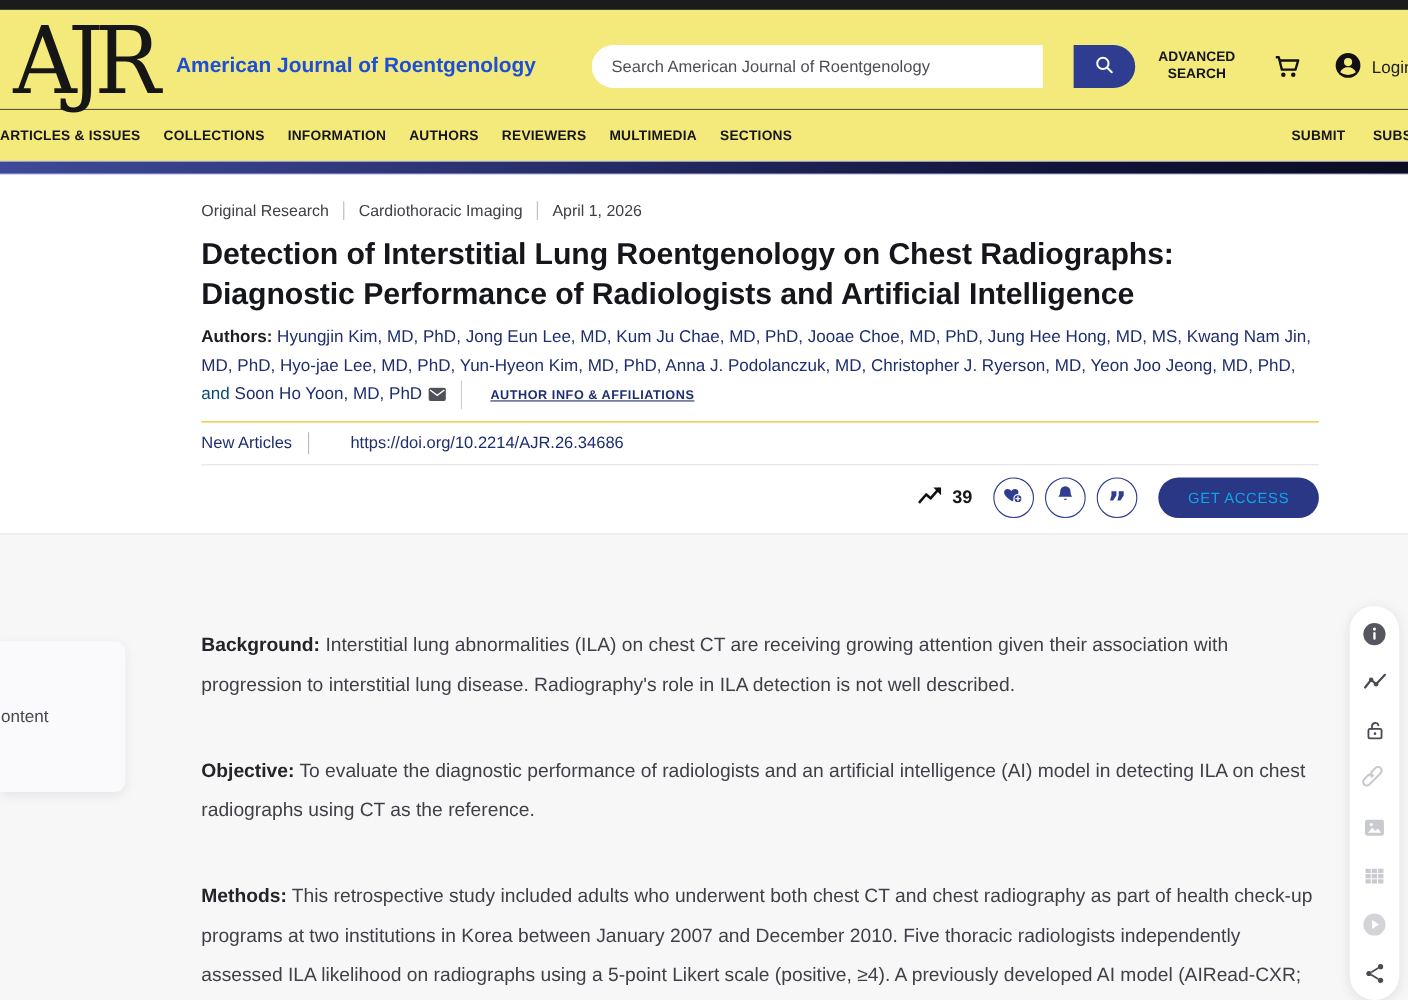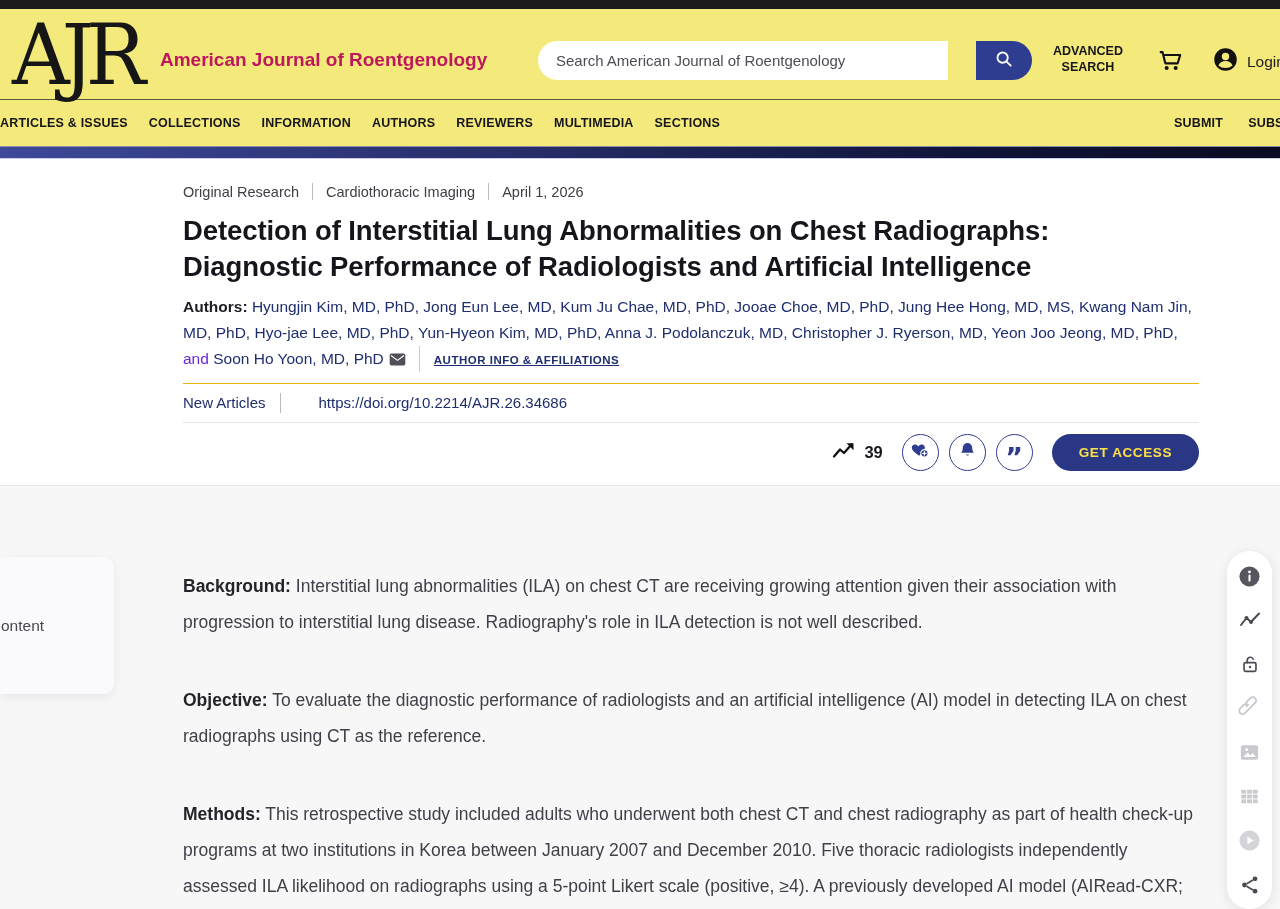--- a/index.html
+++ b/index.html
@@ -8,21 +8,21 @@
   .page { position:relative; width:1280px; height:909px; overflow:hidden; background:#fff; }
 
   
   .topbar { height:9px; background:#1b1b1b; }
 
   
   .masthead { position:relative; height:137px; background:#F4E97B; }
   .m-rule { position:absolute; left:0; right:0; top:90px; height:1px; background:#5a563c; z-index:1; }
   .logo { position:absolute; left:12px; top:-4px; font-family:"DejaVu Serif", serif; font-size:80px;
           line-height:1.2; letter-spacing:-8px; color:#161616; z-index:3; transform:scaleY(1.06); transform-origin:top left; }
-  .journal-name { position:absolute; left:160px; top:40px; font-size:19px; font-weight:700; color:#be185d; }
+  .journal-name { position:absolute; left:160px; top:40px; font-size:19px; font-weight:700; color:#1d4ed8; }
   .search-wrap { position:absolute; left:538px; top:32px; width:494px; height:39px; display:flex; z-index:2;gap:28px; }
   .search-input { flex:1; border:none; outline:none; background:#fff; border-radius:20px 0 0 20px;
                   padding:0 18px; font-size:15px; color:#333; font-family:"Liberation Sans", sans-serif; }
   .search-input::placeholder { color:#4d4e55; }
   .search-btn { width:56px; border:none; background:#2E3D8F; border-radius:0 20px 20px 0; cursor:pointer;
                 display:flex; align-items:center; justify-content:center; }
   .advanced { position:absolute; left:1044px; top:35px; width:88px; text-align:center; font-size:12.5px;
               font-weight:700; line-height:1.25; color:#15151a; cursor:pointer; }
   .cart { position:absolute; left:1157px; top:38px; cursor:pointer; }
   .account { position:absolute; left:1212px; top:37px; display:flex; align-items:center; gap:8px;
@@ -38,46 +38,46 @@
 
   
   .article-head { background:#fff; padding:24px 80px 14px 183px; }
   .breadcrumb { display:flex; align-items:center; font-size:14.5px; color:#3f4046; }
   .bc-sep { width:1px; height:17px; background:#b9b9c0; margin:0 13px; }
   .title { margin-top:13px; max-width:965px; font-size:27.5px; line-height:1.3; font-weight:800;
            color:#15151c; letter-spacing:-.1px; }
   .authors { margin-top:9px; max-width:1016px; font-size:15.5px; line-height:1.68; color:#1e2e6e; }
   .authors .alabel { font-weight:700; color:#1d1d24; }
   .author-link { color:#1e2e6e; cursor:pointer; }
-  .and-word { color:#6d28d9; }
+  .and-word { color:#0c4a6e; }
   .env-icon { display:inline-block; vertical-align:-2px; margin-left:5px; cursor:pointer; }
-  .aia-wrap { display:inline-block; border-left:1px solid #c9c9ce; margin-left:13px; padding-left:14px; }
+  .aia-wrap { display:inline-block; border-left:1px solid #c9c9ce; margin-left:13px; padding-left:26px; }
   .aia { font-size:11.5px; font-weight:700; color:#1e2e6e; text-decoration:underline; letter-spacing:.5px; cursor:pointer; }
   .doi-row { margin-top:9px; max-width:1016px; border-top:1px solid #eab308; border-bottom:1px solid #e4e4e7;
              padding:9px 0; display:flex; align-items:center; font-size:15px; color:#1e2e6e; }
   .doi-row .sep { width:1px; height:20px; background:#b9b9c0; margin:0 14px; }
   .doi-link { color:#1e2e6e; cursor:pointer;margin-left:24px; }
   .metrics-row { margin-top:11px; max-width:1016px; display:flex; justify-content:flex-end; align-items:center; gap:10px; }
   .trend { display:flex; align-items:center; gap:8px; font-size:16.5px; font-weight:700; color:#17171c; margin-right:9px; cursor:pointer; }
   .circle-btn { width:37px; height:37px; border-radius:50%; border:1.6px solid #2E3D8F; background:#fff;
                 display:flex; align-items:center; justify-content:center; cursor:pointer; }
   .quote-glyph { font-family:"DejaVu Sans", sans-serif; font-size:27px; font-weight:700; color:#2E3D8F;
                  transform:translateY(6px); line-height:0; }
-  .get-access { height:37px; padding:0 27px; border:none; border-radius:19px; background:#2A3784; color:#fde047;
-                font-size:13.5px; font-weight:700; letter-spacing:.6px; margin-left:9px; cursor:pointer;
+  .get-access { height:37px; padding:0 27px; border:none; border-radius:19px; background:#2A3784; color:#0ea5e9;
+                font-size:13.5px; font-weight:400; letter-spacing:.6px; margin-left:9px; cursor:pointer;
                 font-family:"Liberation Sans", sans-serif; }
 
   
   .abstract-sec { background:#f7f7f8; border-top:1px solid #e7e7ea; padding:40px 0 80px 183px; min-height:452px; }
   .abs-heading { font-size:24.5px; font-weight:800; color:#16161c; letter-spacing:-.1px; }
   .para { max-width:1016px; font-size:17.5px; line-height:2.06; color:#3e3f47; margin-top:42px; }
   .para .plabel { font-weight:700; color:#232329; }
 
   
-  .left-panel { position:absolute; left:0; top:557px; width:114px; height:137px; background:#fafafc;
+  .left-panel { position:absolute; left:0; top:583px; width:114px; height:137px; background:#fafafc;
                 border-radius:0 10px 10px 0; box-shadow:0 3px 10px rgba(0,0,0,.07); z-index:6;
                 display:flex; align-items:center; cursor:pointer; }
   .left-panel span { font-size:15.5px; color:#46474e; padding-left:1px; }
 
   
   .right-toolbar { position:absolute; left:1227px; top:551px; width:45px; height:358px; background:#fff;
                    border-radius:22px; box-shadow:0 2px 12px rgba(0,0,0,.10); z-index:6;
                    display:flex; flex-direction:column; align-items:center; justify-content:space-between;
                    padding:13px 0 12px; }
   .tool { width:24px; height:24px; cursor:pointer; display:flex; align-items:center; justify-content:center; }
@@ -154,21 +154,21 @@
 
   <section class="article-head">
     <div class="breadcrumb">
       <span>Original Research</span>
       <span class="bc-sep"></span>
       <span>Cardiothoracic Imaging</span>
       <span class="bc-sep"></span>
       <span>April 1, 2026</span>
     </div>
 
-    <h1 class="title">Detection of Interstitial Lung Abnormalities on Chest Radiographs: Diagnostic Performance of Radiologists and Artificial Intelligence</h1>
+    <h1 class="title">Detection of Interstitial Lung Roentgenology on Chest Radiographs: Diagnostic Performance of Radiologists and Artificial Intelligence</h1>
 
     <p class="authors"><span class="alabel">Authors</span><span class="alabel">: </span><span class="author-link">Hyungjin Kim, MD, PhD,</span> <span class="author-link">Jong Eun Lee, MD,</span> <span class="author-link">Kum Ju Chae, MD, PhD,</span> <span class="author-link">Jooae Choe, MD, PhD,</span> <span class="author-link">Jung Hee Hong, MD, MS,</span> <span class="author-link">Kwang Nam Jin, MD, PhD,</span> <span class="author-link">Hyo-jae Lee, MD, PhD,</span> <span class="author-link">Yun-Hyeon Kim, MD, PhD,</span> <span class="author-link">Anna J. Podolanczuk, MD,</span> <span class="author-link">Christopher J. Ryerson, MD,</span> <span class="author-link">Yeon Joo Jeong, MD, PhD,</span> <span class="and-word">and</span> <span class="author-link">Soon Ho Yoon, MD, PhD</span><span class="env-icon"><svg width="17" height="13" viewBox="0 0 19 15">
             <rect x="0.5" y="0.5" width="18" height="14" rx="2" fill="#4f5058"></rect>
             <path d="M2 3l7.5 5.5L17 3" stroke="#fff" stroke-width="1.4" fill="none"></path>
           </svg></span><span class="aia-wrap"><span class="aia">AUTHOR INFO &amp; AFFILIATIONS</span></span></p>
 
     <div class="doi-row">
       <span>New Articles</span>
       <span class="sep"></span>
       <span class="doi-link">https://doi.org/10.2214/AJR.26.34686</span>

